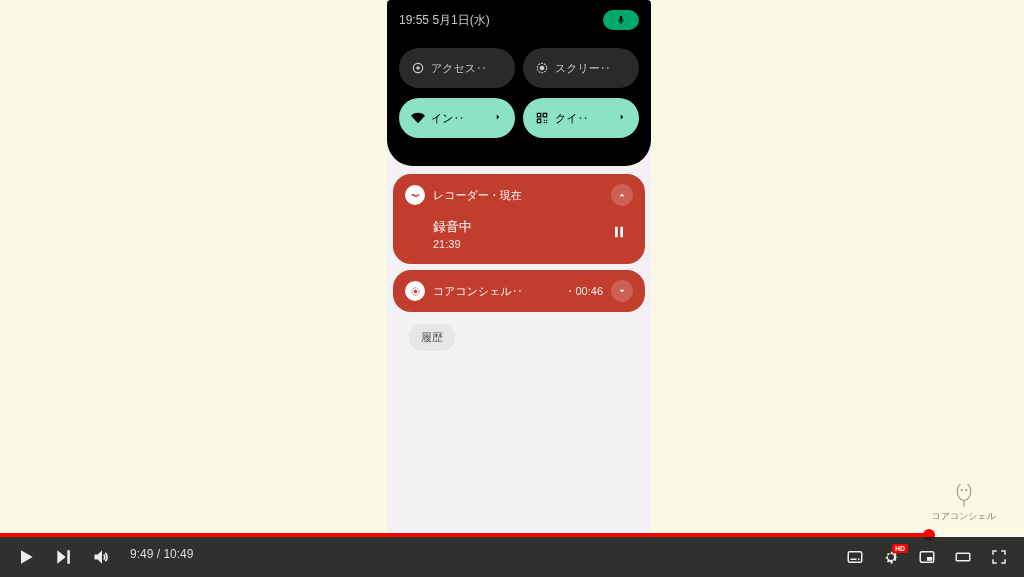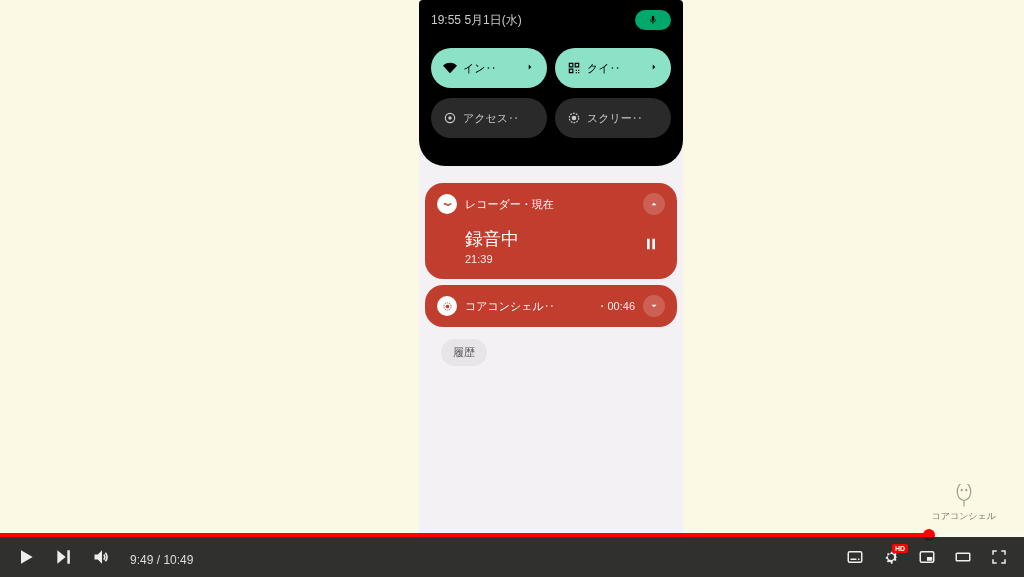--- a/index.html
+++ b/index.html
@@ -1,48 +1,48 @@
 <!DOCTYPE html>
 <html><head>
 <meta charset="utf-8">
 <style>
 * { margin: 0; padding: 0; box-sizing: border-box; font-family: Arial, sans-serif; }
 body { width: 1024px; height: 577px; background: #fbf8e4; position: relative; overflow: hidden; }
 
 
-.phone { position: absolute; left: 387px; top: 0; width: 264px; height: 540px; background: #f4f1f4; border-radius: 4px; overflow: hidden; margin-left: 32px; }
+.phone { position: absolute; left: 387px; top: 0; width: 264px; height: 540px; background: #f4f1f4; border-radius: 4px; overflow: hidden; }
 
 
 .qs-panel { background: #000; padding: 10px 12px 18px; border-radius: 0 0 26px 26px; }
 .qs-status { display: flex; justify-content: space-between; align-items: center; color: #ccc; font-size: 12px; margin-bottom: 18px; }
 .qs-mic-pill { background: #00a86b; width: 36px; height: 20px; border-radius: 10px; display: flex; align-items: center; justify-content: center; }
 .qs-mic-pill svg { width: 10px; height: 10px; fill: #000; }
 
 .qs-row { display: flex; gap: 8px; margin-bottom: 10px; }
 .qs-tile { flex: 1; height: 40px; border-radius: 20px; display: flex; align-items: center; padding: 0 12px; font-size: 11px; gap: 6px; }
 .qs-tile.on { background: #8ce2c6; color: #000; }
 .qs-tile.off { background: #2a2a2a; color: #ccc; }
 .qs-tile .ic { width: 14px; height: 14px; display: flex; align-items: center; justify-content: center; flex-shrink: 0; }
 .qs-tile .ic svg { width: 14px; height: 14px; }
 .qs-tile .lbl { flex: 1; white-space: nowrap; overflow: hidden; }
 .qs-tile .chev { flex-shrink: 0; }
 .qs-tile .chev svg { width: 10px; height: 10px; }
 
 
-.notif-stack { padding: 17px 6px; }
+.notif-stack { padding: 8px 6px; }
 .notif { background: #c13d2e; color: #fff; border-radius: 18px; padding: 10px 12px; margin-bottom: 6px; }
 .notif-hdr { display: flex; align-items: center; gap: 8px; font-size: 11px; }
 .notif-hdr .app-ic { width: 20px; height: 20px; background: #fff; border-radius: 50%; display: flex; align-items: center; justify-content: center; }
 .notif-hdr .app-ic svg { width: 11px; height: 11px; fill: #c13d2e; }
 .notif-hdr .title { flex: 1; }
 .notif-hdr .coll { width: 22px; height: 22px; background: rgba(255,255,255,.18); border-radius: 50%; display: flex; align-items: center; justify-content: center; }
 .notif-hdr .coll svg { width: 10px; height: 10px; fill: #fff; }
 .notif-body { display: flex; align-items: center; padding: 12px 6px 4px 28px; }
 .notif-body .txt { flex: 1; }
-.notif-body .t1 { font-size: 18px; margin-bottom: 2px; }
+.notif-body .t1 { font-size: 13px; margin-bottom: 2px; }
 .notif-body .t2 { font-size: 11px; opacity: .9; }
 .notif-body .pause svg { width: 16px; height: 16px; fill: #fff; }
 
 .notif.collapsed .notif-hdr { font-size: 11px; }
 .notif.collapsed .notif-hdr .dur { opacity: .9; }
 
 .history { padding: 6px 16px; }
 .history-chip { display: inline-block; background: #e8e5e8; color: #555; font-size: 11px; padding: 6px 12px; border-radius: 14px; }
 
 
@@ -51,21 +51,21 @@
 
 
 .progress { position: absolute; left: 0; bottom: 40px; width: 100%; height: 4px; background: rgba(255,255,255,.3); }
 .progress .played { position: absolute; left: 0; top: 0; height: 100%; background: #ff0000; }
 .progress .playhead { position: absolute; top: -4px; width: 12px; height: 12px; background: #ff0000; border-radius: 50%; margin-left: -6px; }
 .progress .segments { position: absolute; top: 0; left: 0; width: 100%; height: 100%; }
 .progress .seg-gap { position: absolute; top: 0; width: 3px; height: 100%; background: #fbf8e4; }
 
 
 .ctrlbar { position: absolute; left: 0; bottom: 0; width: 100%; height: 40px; background: rgba(30,30,30,.92); display: flex; align-items: center; padding: 0 16px; color: #eee; font-size: 12px; }
-.ctrlbar .left, .ctrlbar .right { display: flex; align-items: flex-end; gap: 18px; }
+.ctrlbar .left, .ctrlbar .right { display: flex; align-items: flex-start; gap: 18px; }
 .ctrlbar .left { flex: 1; }
 .ctrlbar .btn { display: flex; align-items: center; justify-content: center; cursor: pointer; }
 .ctrlbar .btn svg { width: 20px; height: 20px; fill: #eee; }
 .ctrlbar .btn.small svg { width: 18px; height: 18px; }
 .ctrlbar .timecode { font-size: 12px; color: #ddd; }
 .ctrlbar .chapter { font-size: 12px; color: #ddd; display: flex; align-items: center; gap: 4px; }
 .ctrlbar .chapter svg { width: 10px; height: 10px; fill: #ddd; }
 .ctrlbar .settings-wrap { position: relative; }
 .hd-badge { position: absolute; top: -4px; right: -8px; background: #ff0000; color: #fff; font-size: 7px; font-weight: bold; padding: 1px 3px; border-radius: 2px; }
 </style>
@@ -76,20 +76,40 @@
   <div class="qs-panel">
     <div class="qs-status">
       <span><span>19:55</span> <span>5月1日(水)</span></span>
       <span class="qs-mic-pill">
         <svg viewBox="0 0 24 24">
             <path d="M12 14a3 3 0 003-3V5a3 3 0 00-6 0v6a3 3 0 003 3zm5-3a5 5 0 01-10 0H5a7 7 0 006 6.9V21h2v-3.1A7 7 0 0019 11h-2z"></path>
           </svg>
       </span>
     </div>
     <div class="qs-row">
+      <div class="qs-tile off">
+        <span class="ic">
+            <svg viewBox="0 0 24 24">
+              <circle cx="12" cy="12" r="8" fill="none" stroke="#ccc" stroke-width="2"></circle>
+              <circle cx="12" cy="12" r="3" fill="#ccc"></circle>
+            </svg>
+          </span>
+        <span class="lbl">アクセス‥</span>
+      </div>
+      <div class="qs-tile off">
+        <span class="ic">
+            <svg viewBox="0 0 24 24">
+              <circle cx="12" cy="12" r="8" fill="none" stroke="#ccc" stroke-width="2" stroke-dasharray="3 2"></circle>
+              <circle cx="12" cy="12" r="4" fill="#ccc"></circle>
+            </svg>
+          </span>
+        <span class="lbl">スクリー‥</span>
+      </div>
+    </div>
+    <div class="qs-row">
       <div class="qs-tile on">
         <span class="ic">
             <svg viewBox="0 0 24 24">
               <path fill="#000" d="M12 3C7 3 2.7 5 0 8l12 13L24 8c-2.7-3-7-5-12-5z"></path>
             </svg>
           </span>
         <span class="lbl">イン‥</span>
         <span class="chev"><svg viewBox="0 0 24 24">
               <path fill="#000" d="M9 6l6 6-6 6"></path>
             </svg></span>
@@ -97,40 +117,20 @@
       <div class="qs-tile on">
         <span class="ic">
             <svg viewBox="0 0 24 24">
               <path fill="#000" d="M3 3h8v8H3zm2 2v4h4V5zm8-2h8v8h-8zm2 2v4h4V5zM3 13h8v8H3zm2 2v4h4v-4zm10 0h2v2h-2zm4 0h2v2h-2zm-4 4h2v2h-2zm4 0h2v2h-2z"></path>
             </svg>
           </span>
         <span class="lbl">クイ‥</span>
         <span class="chev"><svg viewBox="0 0 24 24">
               <path fill="#000" d="M9 6l6 6-6 6"></path>
             </svg></span>
-      </div>
-    </div>
-    <div class="qs-row">
-      <div class="qs-tile off">
-        <span class="ic">
-            <svg viewBox="0 0 24 24">
-              <circle cx="12" cy="12" r="8" fill="none" stroke="#ccc" stroke-width="2"></circle>
-              <circle cx="12" cy="12" r="3" fill="#ccc"></circle>
-            </svg>
-          </span>
-        <span class="lbl">アクセス‥</span>
-      </div>
-      <div class="qs-tile off">
-        <span class="ic">
-            <svg viewBox="0 0 24 24">
-              <circle cx="12" cy="12" r="8" fill="none" stroke="#ccc" stroke-width="2" stroke-dasharray="3 2"></circle>
-              <circle cx="12" cy="12" r="4" fill="#ccc"></circle>
-            </svg>
-          </span>
-        <span class="lbl">スクリー‥</span>
       </div>
     </div>
   </div>
 
   <div class="notif-stack">
     <div class="notif">
       <div class="notif-hdr">
         <span class="app-ic">
             <svg viewBox="0 0 24 24">
               <path d="M4 12c2-2 4-2 6 0s4 2 6 0 4-2 4 0" stroke="#c13d2e" stroke-width="3" fill="none"></path>

